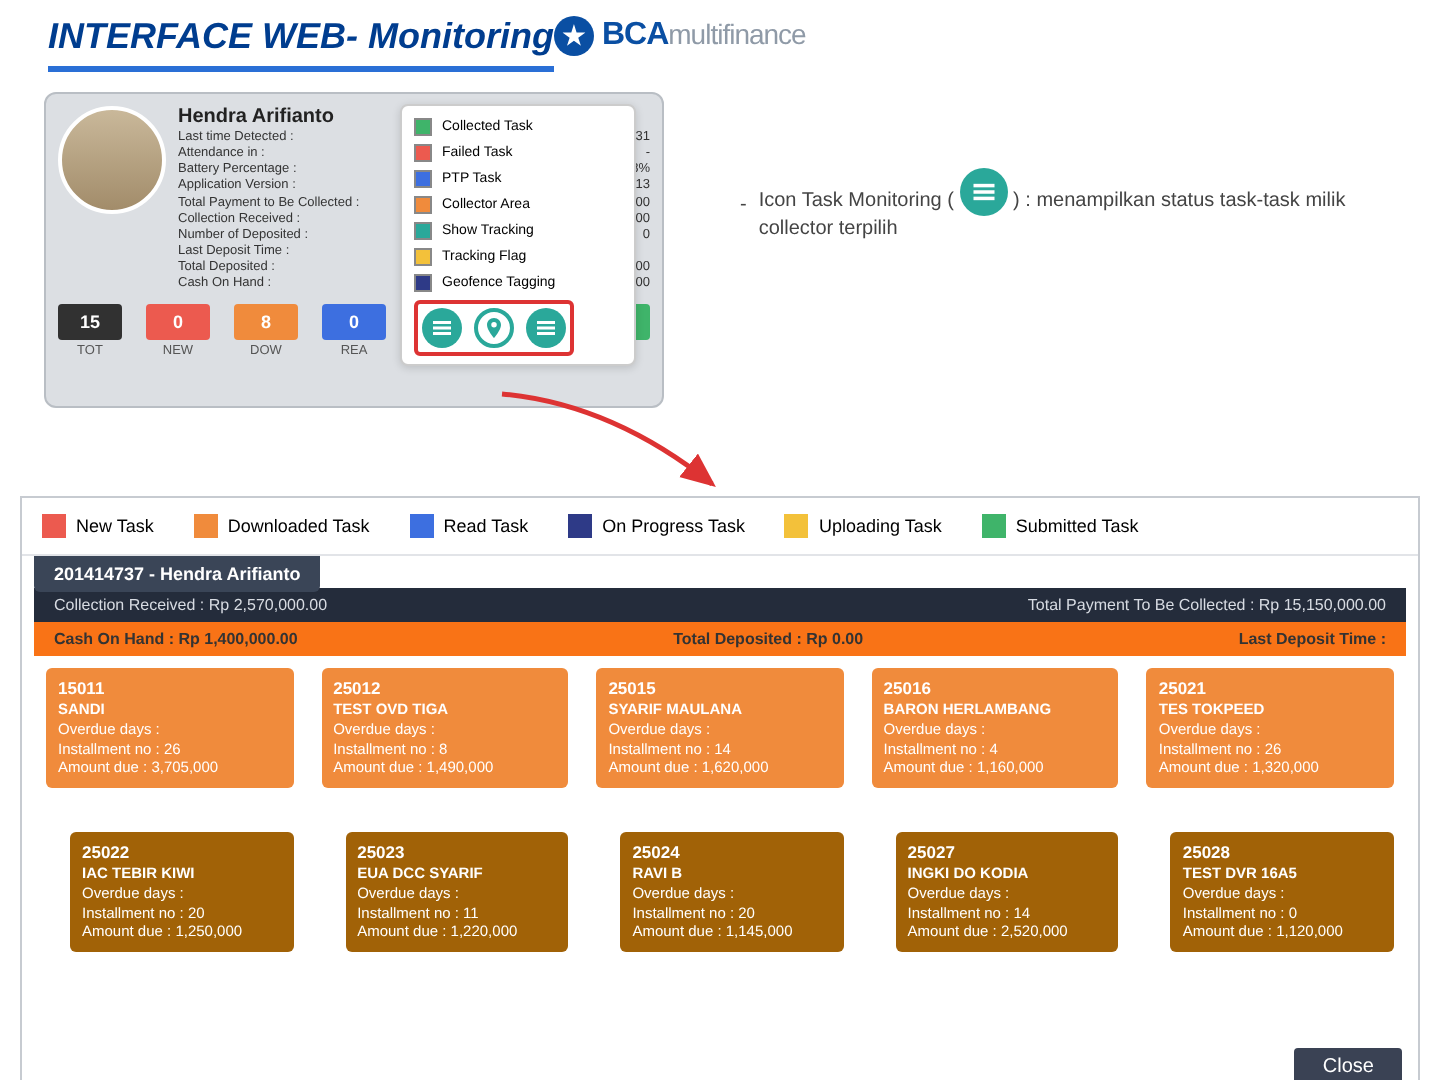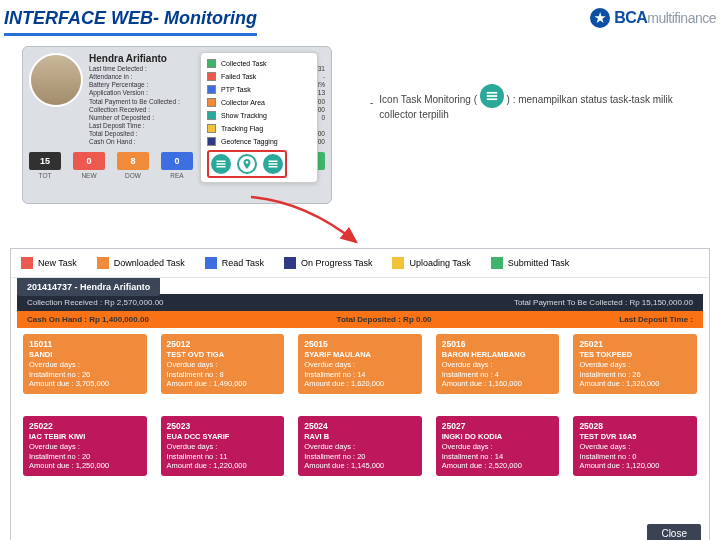--- a/index.html
+++ b/index.html
@@ -1,19 +1,19 @@
 <!DOCTYPE html>
 <html><head>
 <meta charset="utf-8">
 <style>
 * { box-sizing: border-box; margin: 0; padding: 0; }
 body { width: 720px; height: 540px; font-family: Arial, sans-serif; background: #fff; position: relative; overflow: hidden; }
 
 
-.page-header { display: flex; justify-content: space-between; align-items: flex-start; padding: 8px 4px 4px; }
+.page-header { display: flex; justify-content: flex-start; align-items: flex-start; padding: 8px 24px 4px; }
 .page-title { color: #003d8f; font-style: italic; font-weight: bold; font-size: 18px; border-bottom: 3px solid #2a6fd6; padding-bottom: 4px; display: inline-block; }
 .brand { display: flex; align-items: center; gap: 4px; }
 .brand-icon { width: 20px; height: 20px; background: #0a4fa3; border-radius: 50%; position: relative; }
 .brand-icon::after { content: ""; position: absolute; inset: 4px; background: #fff; border-radius: 50%; clip-path: polygon(50% 0,61% 35%,98% 35%,68% 57%,79% 91%,50% 70%,21% 91%,32% 57%,2% 35%,39% 35%); }
 .brand-text { font-family: Arial; font-weight: bold; font-size: 16px; color: #0a4fa3; letter-spacing: -0.5px; }
 .brand-text .mf { color: #8f9aa7; font-weight: normal; font-size: 14px; }
 
 
 .collage { position: relative; height: 180px; margin: 4px 10px 0; }
 
@@ -55,21 +55,21 @@
 .sub-stats2 { background: #f97316; color: #333; display: flex; justify-content: space-between; padding: 4px 10px; font-size: 8px; font-weight: bold; }
 
 .cards-row { display: flex; gap: 14px; padding: 6px 6px 16px; }
 .task-card { flex: 1; color: #fff; border-radius: 3px; padding: 5px 6px; font-size: 7.5px; line-height: 1.3; min-height: 56px; }
 .task-card .tid { font-weight: bold; font-size: 8.5px; }
 .task-card .tname { font-weight: bold; }
 
 .panel-foot { text-align: right; padding: 6px 8px; }
 .close-btn { background: #3a4254; color: #fff; border: none; padding: 4px 14px; font-size: 10px; border-radius: 2px; cursor: pointer; margin-top: 18px; }
 .c-orange { background: #f08b3c; }
-.c-greenA { background: #be185d; }
+.c-greenA { background: #a16207; margin-left: 12px; }
 </style>
 </head>
 <body>
 
 <div class="page-header">
   <div class="page-title">INTERFACE WEB- Monitoring</div>
   <div class="brand">
     <span class="brand-icon"></span>
     <span class="brand-text">
       <span>BCA</span><span class="mf">multifinance</span>

